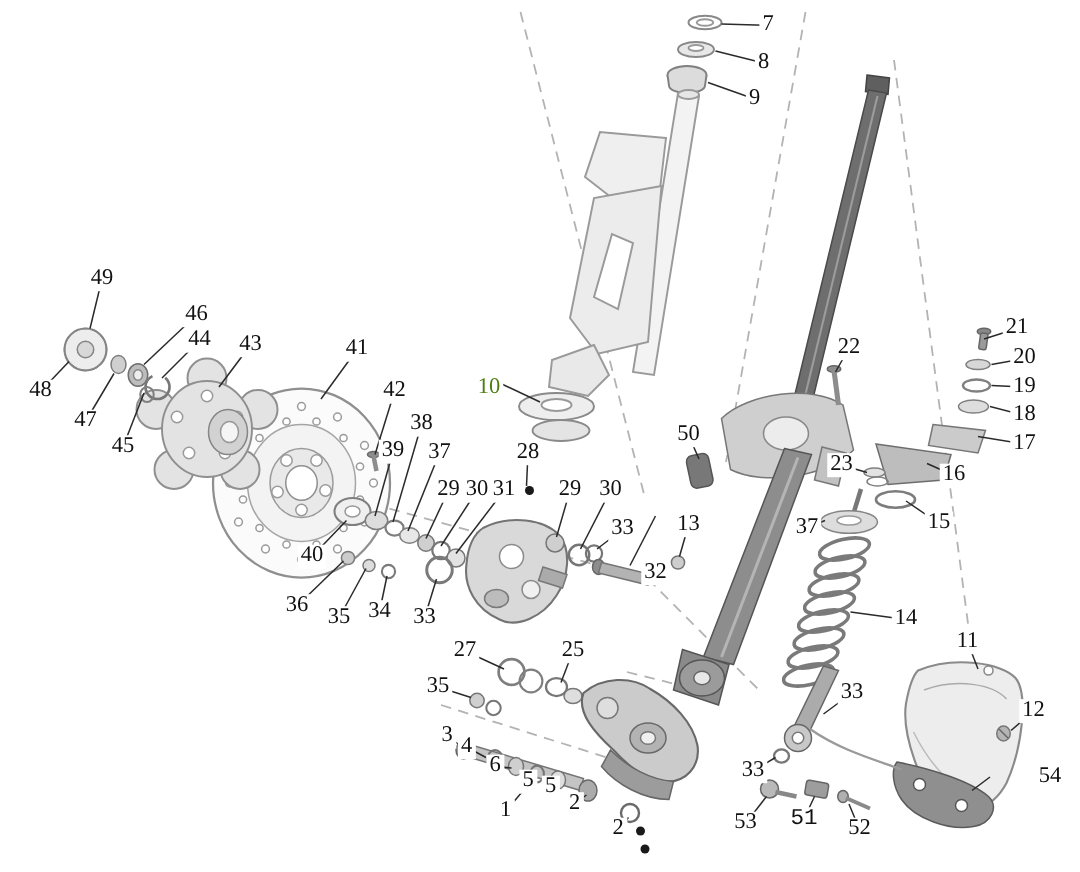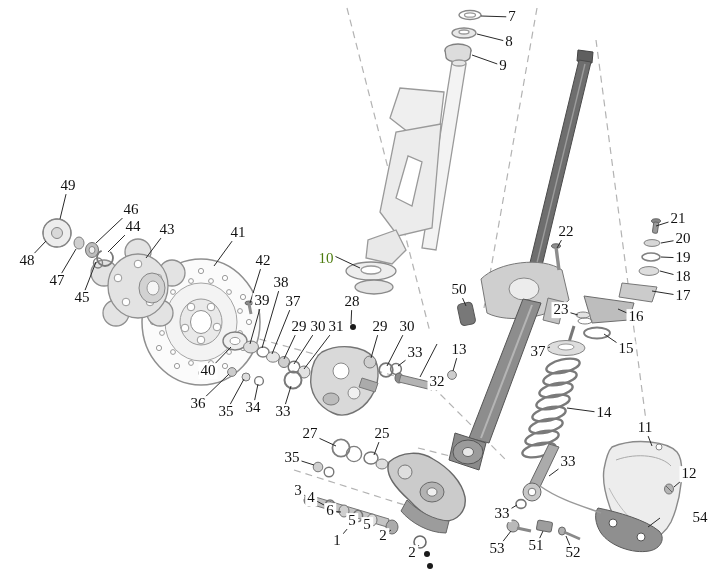--- a/index.html
+++ b/index.html
@@ -354,17 +354,17 @@
       <span class="callout" style="left: 298px; top: 491px; color: rgb(17, 17, 17);">3</span>
       <span class="callout" style="left: 311px; top: 498px; color: rgb(17, 17, 17);">4</span>
       <span class="callout" style="left: 330px; top: 511px; color: rgb(17, 17, 17);">6</span>
       <span class="callout" style="left: 352px; top: 521px; color: rgb(17, 17, 17);">5</span>
       <span class="callout" style="left: 367px; top: 525px; color: rgb(17, 17, 17);">5</span>
       <span class="callout" style="left: 337px; top: 541px; color: rgb(17, 17, 17);">1</span>
       <span class="callout" style="left: 383px; top: 536px; color: rgb(17, 17, 17);">2</span>
       <span class="callout" style="left: 412px; top: 553px; color: rgb(17, 17, 17);">2</span>
       <span class="callout" style="left: 502px; top: 514px; color: rgb(17, 17, 17);">33</span>
       <span class="callout" style="left: 497px; top: 549px; color: rgb(17, 17, 17);">53</span>
-      <span class="callout" style="left: 536px; top: 546px; color: rgb(17, 17, 17);">51</span>
+      <span class="callout" style="left: 536px; top: 546px; color: rgb(17, 17, 17); font-family: Liberation Mono, monospace;">51</span>
       <span class="callout" style="left: 573px; top: 553px; color: rgb(17, 17, 17); text-align: center;">52</span>
       <span class="callout" style="left: 660px; top: 518px; color: rgb(17, 17, 17); margin-left: 40px;">54</span>
     </div>
 </div>
 
 </body></html>

